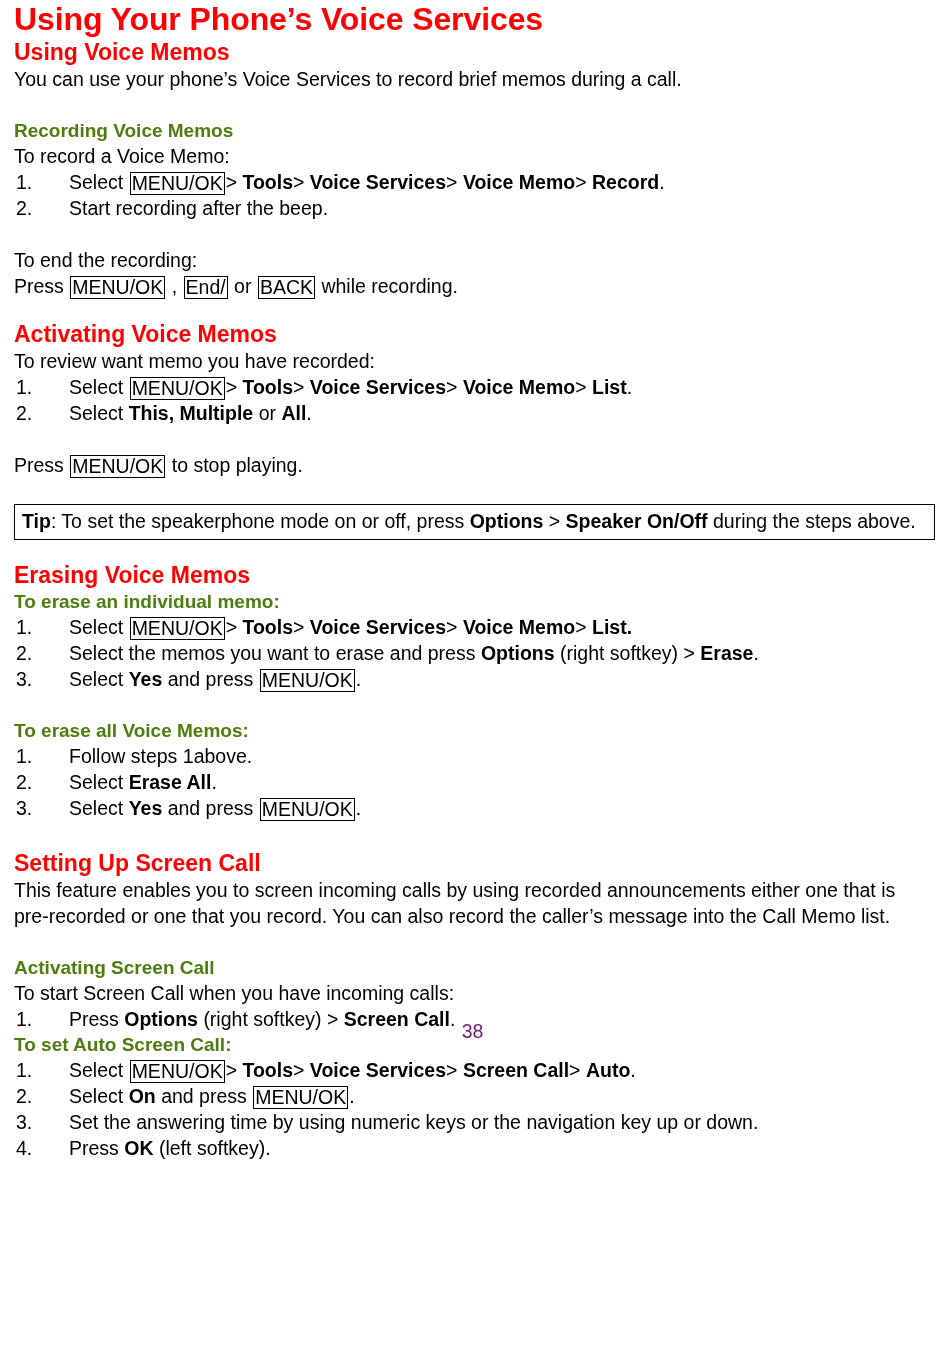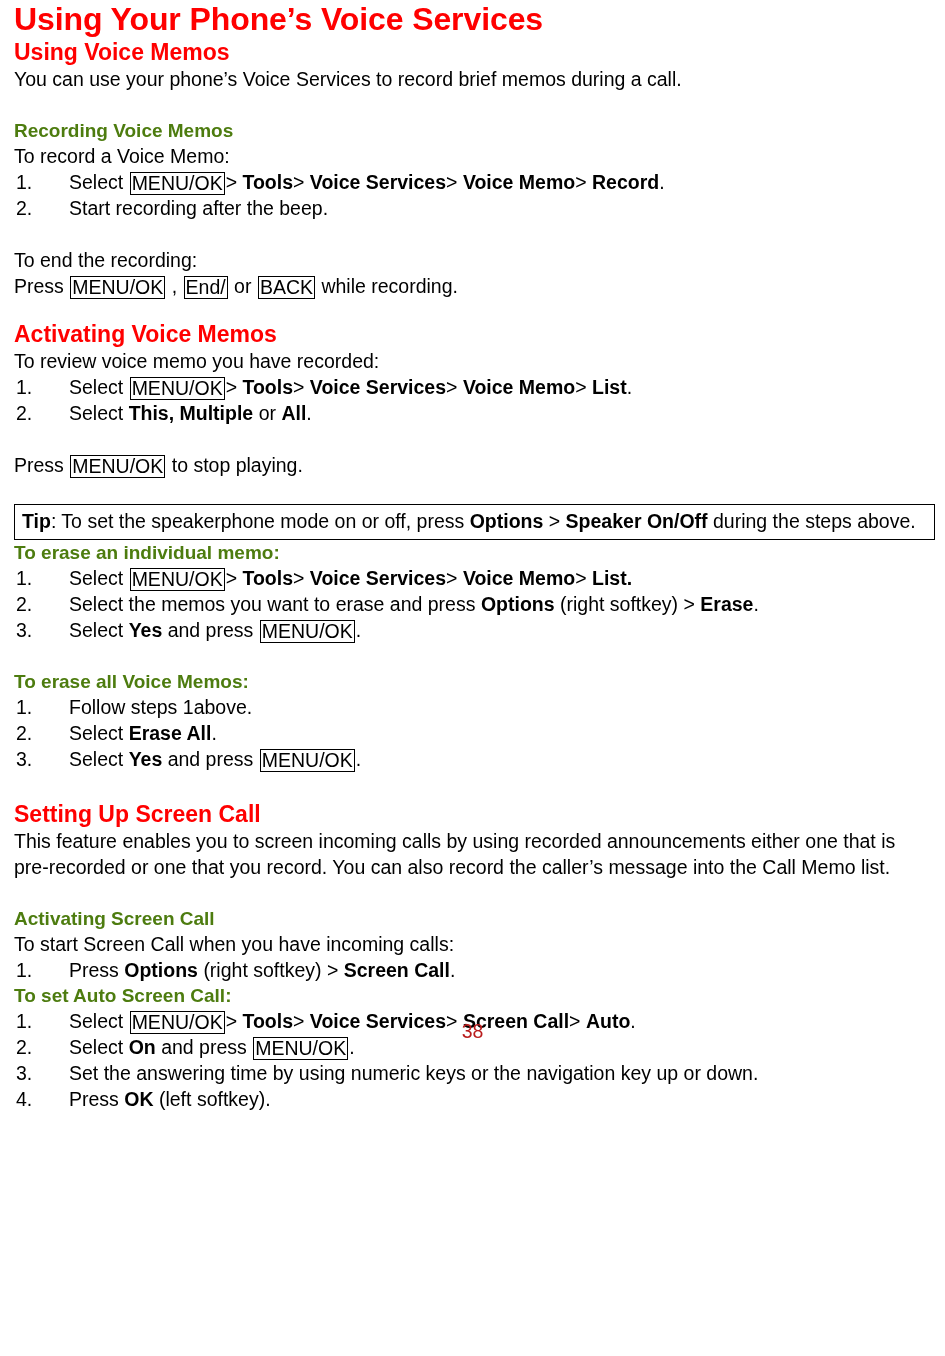--- a/index.html
+++ b/index.html
@@ -121,21 +121,21 @@
 
   
   .pagenum {
     position: absolute;
     left: 0;
     right: 0;
     bottom: 20px;
     text-align: center;
     font-size: 19.5px;
     line-height: 22px;
-    color: #b91c1c;
+    color: #701a75;
   }
 </style>
 </head>
 <body>
 
 <div class="page">
 
   <h1 class="h1">Using Your Phone’s Voice Services</h1>
 
   <h2 class="h2-red">Using Voice Memos</h2>
@@ -167,21 +167,21 @@
     <span>Press</span>
     <span class="key">MENU/OK</span>
     <span>,</span>
     <span class="key">End/</span>
     <span>or</span>
     <span class="key">BACK</span>
     <span>while recording.</span>
   </p>
 
   <h2 class="h2-red spaced">Activating Voice Memos</h2>
-  <p class="p">To review voice memo you have recorded:</p>
+  <p class="p">To review want memo you have recorded:</p>
 
   <ol class="steps">
     <li>
       <span class="num">1.</span><span>Select</span>
       <span class="key">MENU/OK</span><span>&gt;</span>
       <b>Tools</b><span>&gt;</span>
       <b>Voice Services</b><span>&gt;</span>
       <b>Voice Memo</b><span>&gt;</span>
       <b>List</b><span>.</span>
     </li>
@@ -204,20 +204,21 @@
   <div class="gap"></div>
 
   <div class="tipbox">
     <p class="p"><b>Tip</b><span>: To set the speakerphone mode on or off, press</span>
       <b>Options</b>
       <span>&gt;</span>
       <b>Speaker On/Off</b>
       <span>during the steps above.</span></p>
   </div>
 
+  <h2 class="h2-red spaced">Erasing Voice Memos</h2>
   <h3 class="h3-black">To erase an individual memo:</h3>
 
   <ol class="steps">
     <li>
       <span class="num">1.</span><span>Select</span>
       <span class="key">MENU/OK</span><span>&gt;</span>
       <b>Tools</b><span>&gt;</span>
       <b>Voice Services</b><span>&gt;</span>
       <b>Voice Memo</b><span>&gt;</span>
       <b>List.</b>

